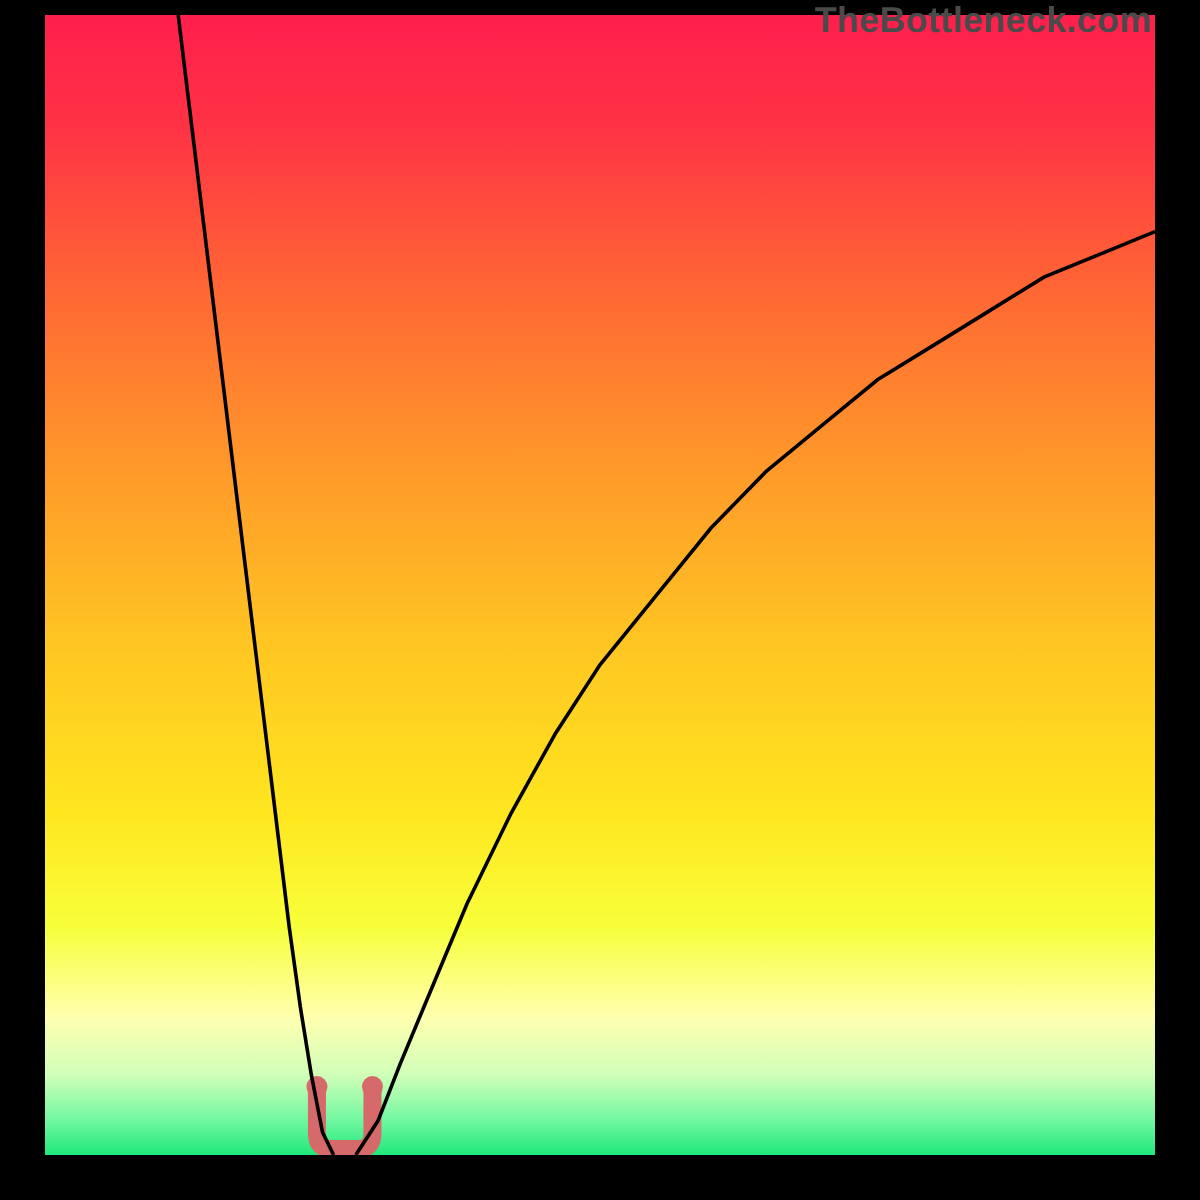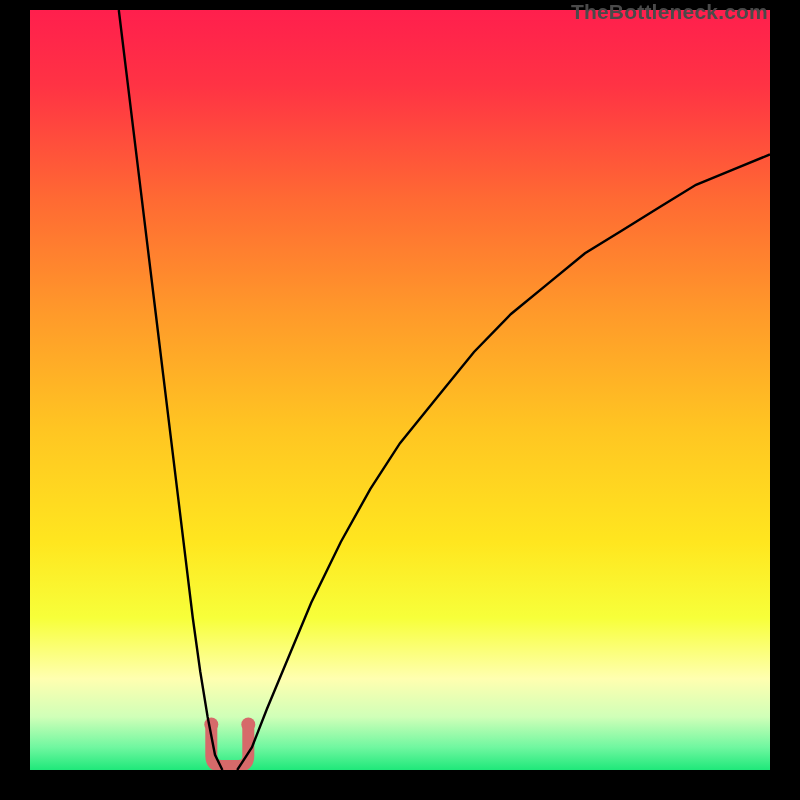--- a/index.html
+++ b/index.html
@@ -24,21 +24,21 @@
     left: 0;
     top: 0;
     width: 740px;
     height: 760px;
   }
   .watermark {
     position: absolute;
     top: 0px;
     right: 32px;
     color: #4a4a4a;
-    font-size: 21px;
+    font-size: 24px;
     font-weight: 600;
     letter-spacing: 0.2px;
     z-index: 10;
   }
   svg { display: block; }
 </style>
 </head>
 <body>
 
 <div class="watermark">TheBottleneck.com</div>

